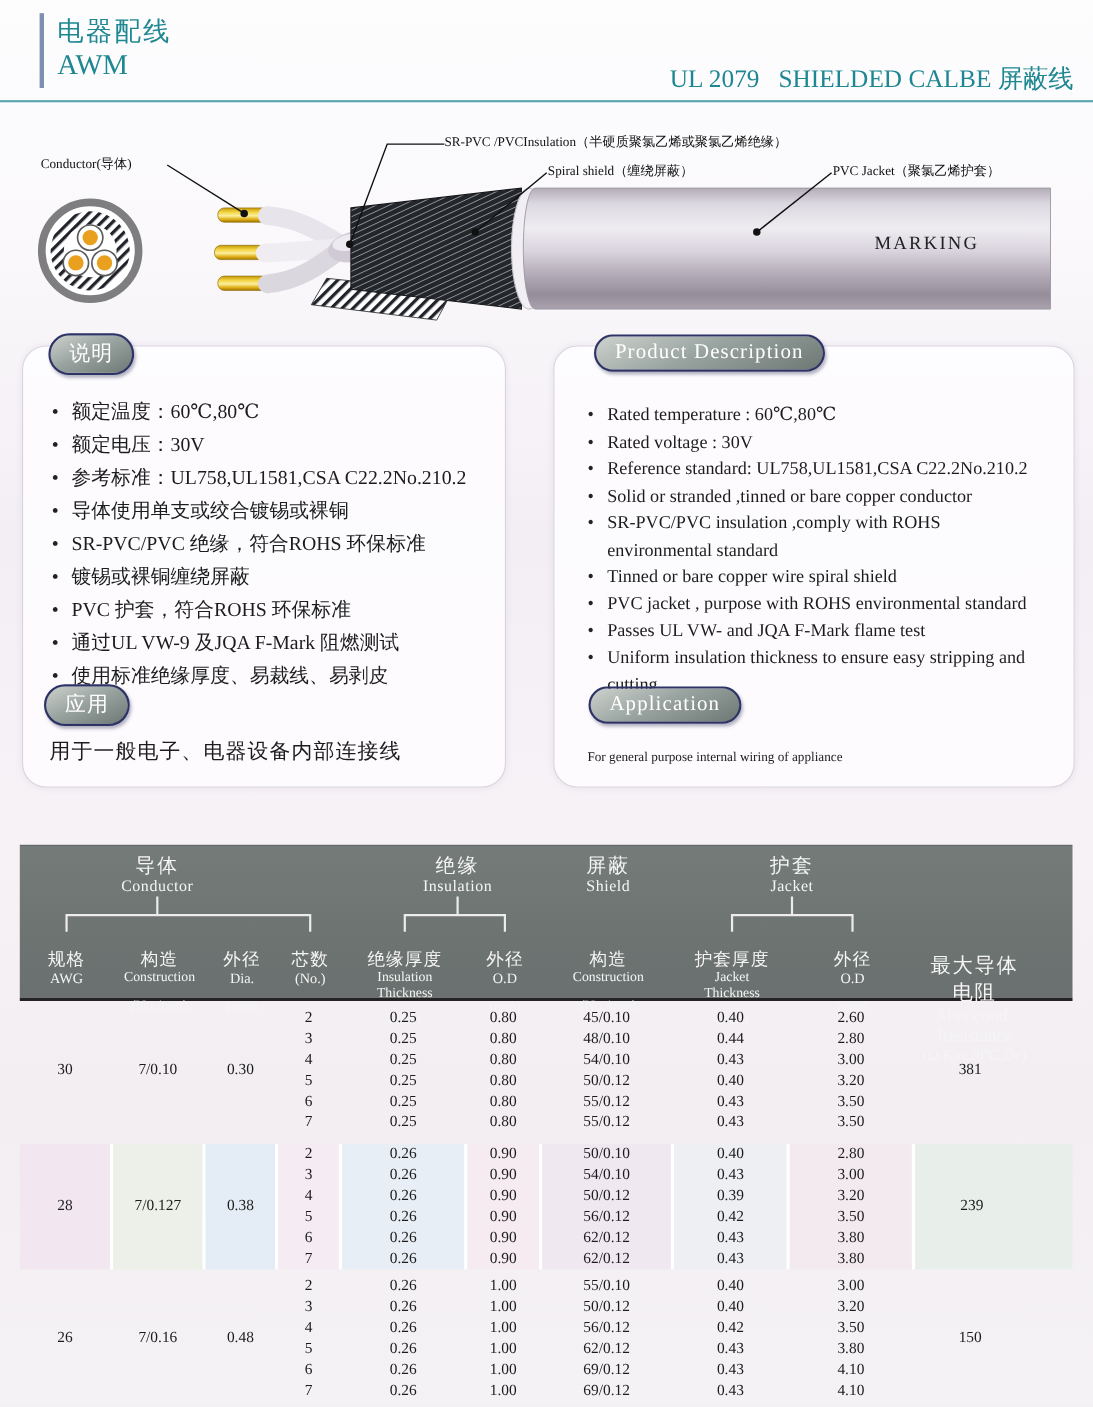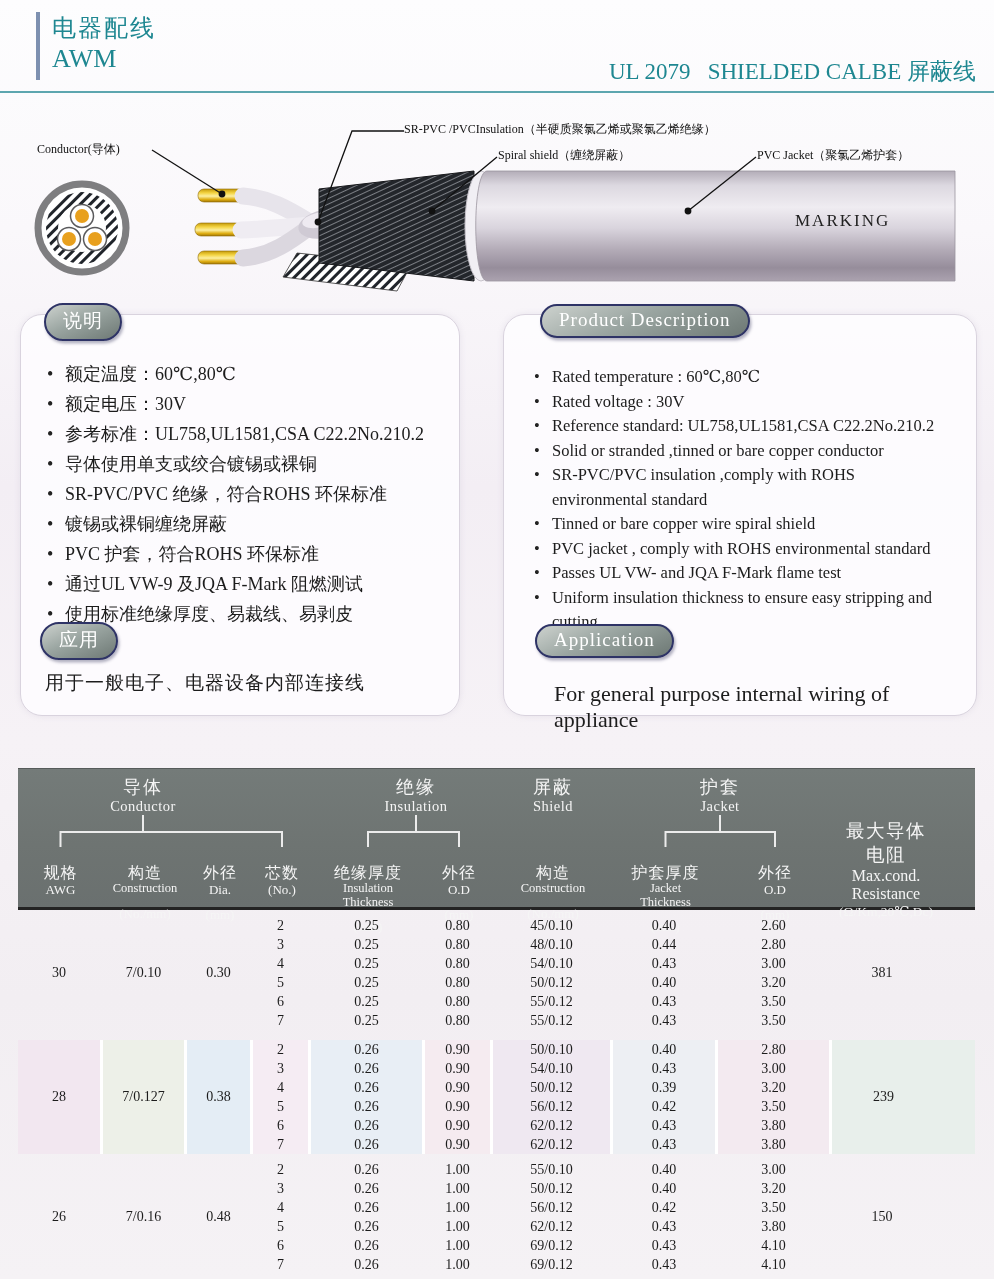--- a/index.html
+++ b/index.html
@@ -27,38 +27,38 @@
   .box-left{left:20px;width:438px;}
   .box-right{left:503px;width:472px;}
   ul.bullets{list-style:none;margin:0;padding:0;}
   ul.bullets li{position:relative;padding-left:20px;}
   ul.bullets li::before{content:"\2022";position:absolute;left:2px;color:#222;}
   .zh-list{position:absolute;left:24px;top:44px;width:400px;font-size:18px;}
   .zh-list li{line-height:30px;}
   .en-list{position:absolute;left:28px;top:50px;width:420px;font-size:16.5px;}
   .en-list li{line-height:24.5px;}
   .app-text-zh{position:absolute;left:24px;top:355px;font-size:19px;letter-spacing:1px;}
-  .app-text-en{position:absolute;left:30px;top:366px;font-size:22px;margin-left:20px;}
+  .app-text-en{position:absolute;left:30px;top:366px;font-size:12px;}
   
   .table-wrap{position:absolute;left:18px;top:768px;width:957px;height:511px;font-family:"Liberation Serif","DejaVu Serif",serif;}
   .thead{position:absolute;left:0;top:0;width:957px;height:142px;box-sizing:border-box;
     background:linear-gradient(180deg,#747b79 0%,#6e7472 55%,#6a706f 100%);
     border-top:1px solid #565b5a;border-bottom:3px solid #232323;color:#f5f5f5;}
   .ghead{position:absolute;top:7px;transform:translateX(-50%);text-align:center;line-height:22px;}
   .ghead .gzh{font-size:18px;letter-spacing:2px;}
   .ghead .gen{font-size:14.5px;letter-spacing:.5px;line-height:16px;}
   .brackets{position:absolute;left:0;top:0;}
   .hcols{position:absolute;left:0;top:94px;width:957px;display:flex;}
   .hc{box-sizing:border-box;text-align:center;}
   .hzh{font-size:16px;letter-spacing:1px;line-height:19px;}
   .hen{font-size:13px;line-height:15px;}
   .hen.sm{font-size:12.5px;line-height:13.5px;}
   .hunit{font-size:13px;line-height:15px;margin-top:10px;}
   .res-head{position:absolute;left:868px;top:50px;transform:translateX(-50%);text-align:center;color:#f5f5f5;}
-  .res-head .rzh{font-size:18.5px;letter-spacing:1.5px;line-height:24px;}
+  .res-head .rzh{font-size:18.5px;letter-spacing:1.5px;line-height:24px;margin-top:48px;}
   .res-head .ren{font-size:16px;line-height:18px;}
   .res-head .runit{font-size:13.5px;line-height:18px;}
   .w1{width:85px;}.w2{width:84px;}.w3{width:66px;}.w4{width:58px;}.w5{width:114px;}
   .w6{width:68px;}.w7{width:120px;}.w8{width:105px;}.w9{width:114px;}.w10{width:143px;}
   .tgroup{position:absolute;left:0;width:957px;display:flex;height:114px;padding:2px 0;}
   .tc{box-sizing:border-box;border-right:3px solid transparent;font-size:14px;color:#1c1c1c;}
   .merge{display:flex;align-items:center;justify-content:center;}
   .stack{display:flex;flex-direction:column;}
   .stack span{flex:0 0 19px;line-height:19px;text-align:center;}
   .c10{padding-right:40px;}
@@ -183,21 +183,21 @@
 
   <div class="pill" style="left:540px;top:304px;">Product Description</div>
   <div class="box box-right">
     <ul class="bullets en-list">
       <li>Rated temperature : 60℃,80℃</li>
       <li>Rated voltage : 30V</li>
       <li>Reference standard: UL758,UL1581,CSA C22.2No.210.2</li>
       <li>Solid or stranded ,tinned or bare copper conductor</li>
       <li>SR-PVC/PVC insulation ,comply with ROHS environmental standard</li>
       <li>Tinned or bare copper wire spiral shield</li>
-      <li>PVC jacket , comply with ROHS environmental standard</li>
+      <li>PVC jacket , purpose with ROHS environmental standard</li>
       <li>Passes UL VW- and JQA F-Mark flame test</li>
       <li>Uniform insulation thickness to ensure easy stripping and cutting</li>
     </ul>
     <div class="app-text-en">For general purpose internal wiring of appliance</div>
   </div>
   <div class="pill" style="left:535px;top:624px;">Application</div>
 
   <div class="table-wrap">
     <div class="thead">
       <svg class="brackets" width="957" height="142" viewBox="0 0 957 142">

